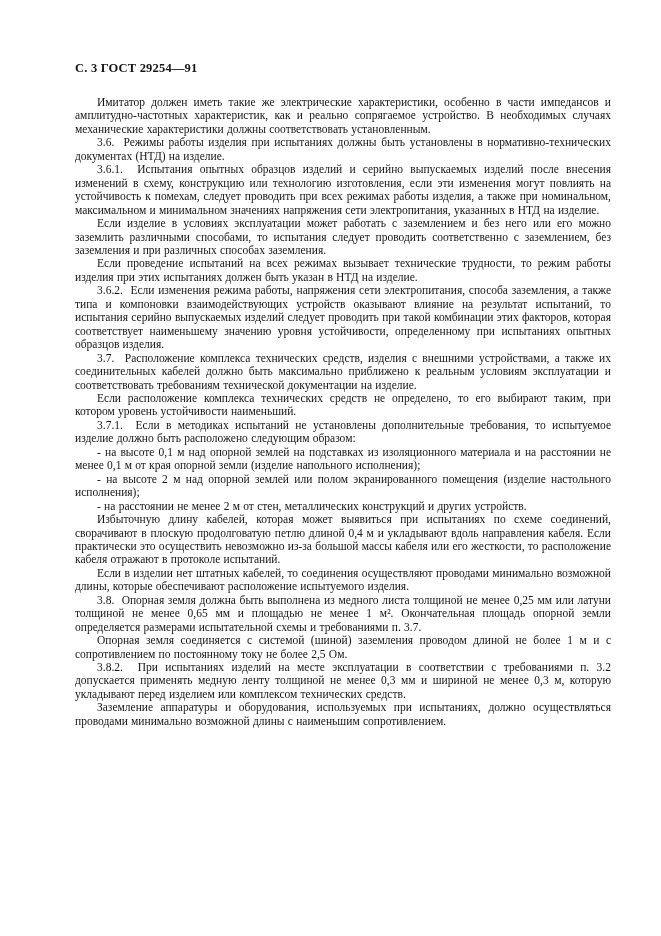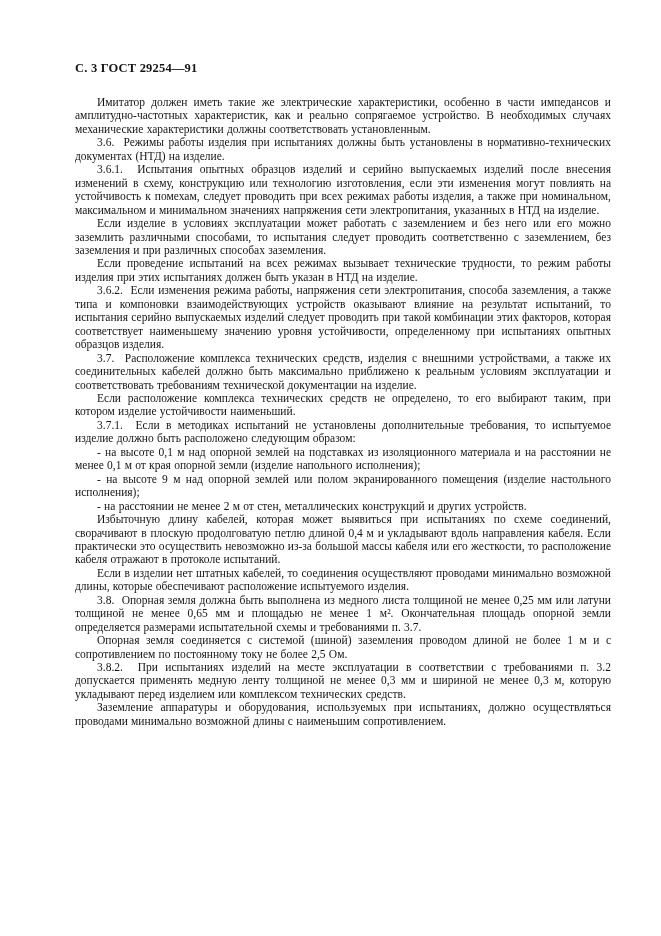--- a/index.html
+++ b/index.html
@@ -46,24 +46,24 @@
   <div class="doc-header">С. 3 ГОСТ 29254—91</div>
 
   <div class="doc-body">
     <p>Имитатор должен иметь такие же электрические характеристики, особенно в части импедансов и амплитудно-частотных характеристик, как и реально сопрягаемое устройство. В необходимых случаях механические характеристики должны соответствовать установленным.</p>
     <p>3.6.&nbsp; Режимы работы изделия при испытаниях должны быть установлены в нормативно-технических документах (НТД) на изделие.</p>
     <p>3.6.1.&nbsp; Испытания опытных образцов изделий и серийно выпускаемых изделий после внесения изменений в схему, конструкцию или технологию изготовления, если эти изменения могут повлиять на устойчивость к помехам, следует проводить при всех режимах работы изделия, а также при номинальном, максимальном и минимальном значениях напряжения сети электропитания, указанных в НТД на изделие.</p>
     <p>Если изделие в условиях эксплуатации может работать с заземлением и без него или его можно заземлить различными способами, то испытания следует проводить соответственно с заземлением, без заземления и при различных способах заземления.</p>
     <p>Если проведение испытаний на всех режимах вызывает технические трудности, то режим работы изделия при этих испытаниях должен быть указан в НТД на изделие.</p>
     <p>3.6.2.&nbsp; Если изменения режима работы, напряжения сети электропитания, способа заземления, а также типа и компоновки взаимодействующих устройств оказывают влияние на результат испытаний, то испытания серийно выпускаемых изделий следует проводить при такой комбинации этих факторов, которая соответствует наименьшему значению уровня устойчивости, определенному при испытаниях опытных образцов изделия.</p>
     <p>3.7.&nbsp; Расположение комплекса технических средств, изделия с внешними устройствами, а также их соединительных кабелей должно быть максимально приближено к реальным условиям эксплуатации и соответствовать требованиям технической документации на изделие.</p>
-    <p>Если расположение комплекса технических средств не определено, то его выбирают таким, при котором изделие устойчивости наименьший.</p>
+    <p>Если расположение комплекса технических средств не определено, то его выбирают таким, при котором уровень устойчивости наименьший.</p>
     <p>3.7.1.&nbsp; Если в методиках испытаний не установлены дополнительные требования, то испытуемое изделие должно быть расположено следующим образом:</p>
     <p>- на высоте 0,1 м над опорной землей на подставках из изоляционного материала и на расстоянии не менее 0,1 м от края опорной земли (изделие напольного исполнения);</p>
-    <p>- на высоте 9 м над опорной землей или полом экранированного помещения (изделие настольного исполнения);</p>
+    <p>- на высоте 2 м над опорной землей или полом экранированного помещения (изделие настольного исполнения);</p>
     <p>- на расстоянии не менее 2 м от стен, металлических конструкций и других устройств.</p>
     <p>Избыточную длину кабелей, которая может выявиться при испытаниях по схеме соединений, сворачивают в плоскую продолговатую петлю длиной 0,4 м и укладывают вдоль направления кабеля. Если практически это осуществить невозможно из-за большой массы кабеля или его жесткости, то расположение кабеля отражают в протоколе испытаний.</p>
     <p>Если в изделии нет штатных кабелей, то соединения осуществляют проводами минимально возможной длины, которые обеспечивают расположение испытуемого изделия.</p>
     <p>3.8.&nbsp; Опорная земля должна быть выполнена из медного листа толщиной не менее 0,25 мм или латуни толщиной не менее 0,65 мм и площадью не менее 1 м². Окончательная площадь опорной земли определяется размерами испытательной схемы и требованиями п. 3.7.</p>
     <p>Опорная земля соединяется с системой (шиной) заземления проводом длиной не более 1 м и с сопротивлением по постоянному току не более 2,5 Ом.</p>
     <p>3.8.2.&nbsp; При испытаниях изделий на месте эксплуатации в соответствии с требованиями п. 3.2 допускается применять медную ленту толщиной не менее 0,3 мм и шириной не менее 0,3 м, которую укладывают перед изделием или комплексом технических средств.</p>
     <p>Заземление аппаратуры и оборудования, используемых при испытаниях, должно осуществляться проводами минимально возможной длины с наименьшим сопротивлением.</p>
   </div>
 </div>
 

